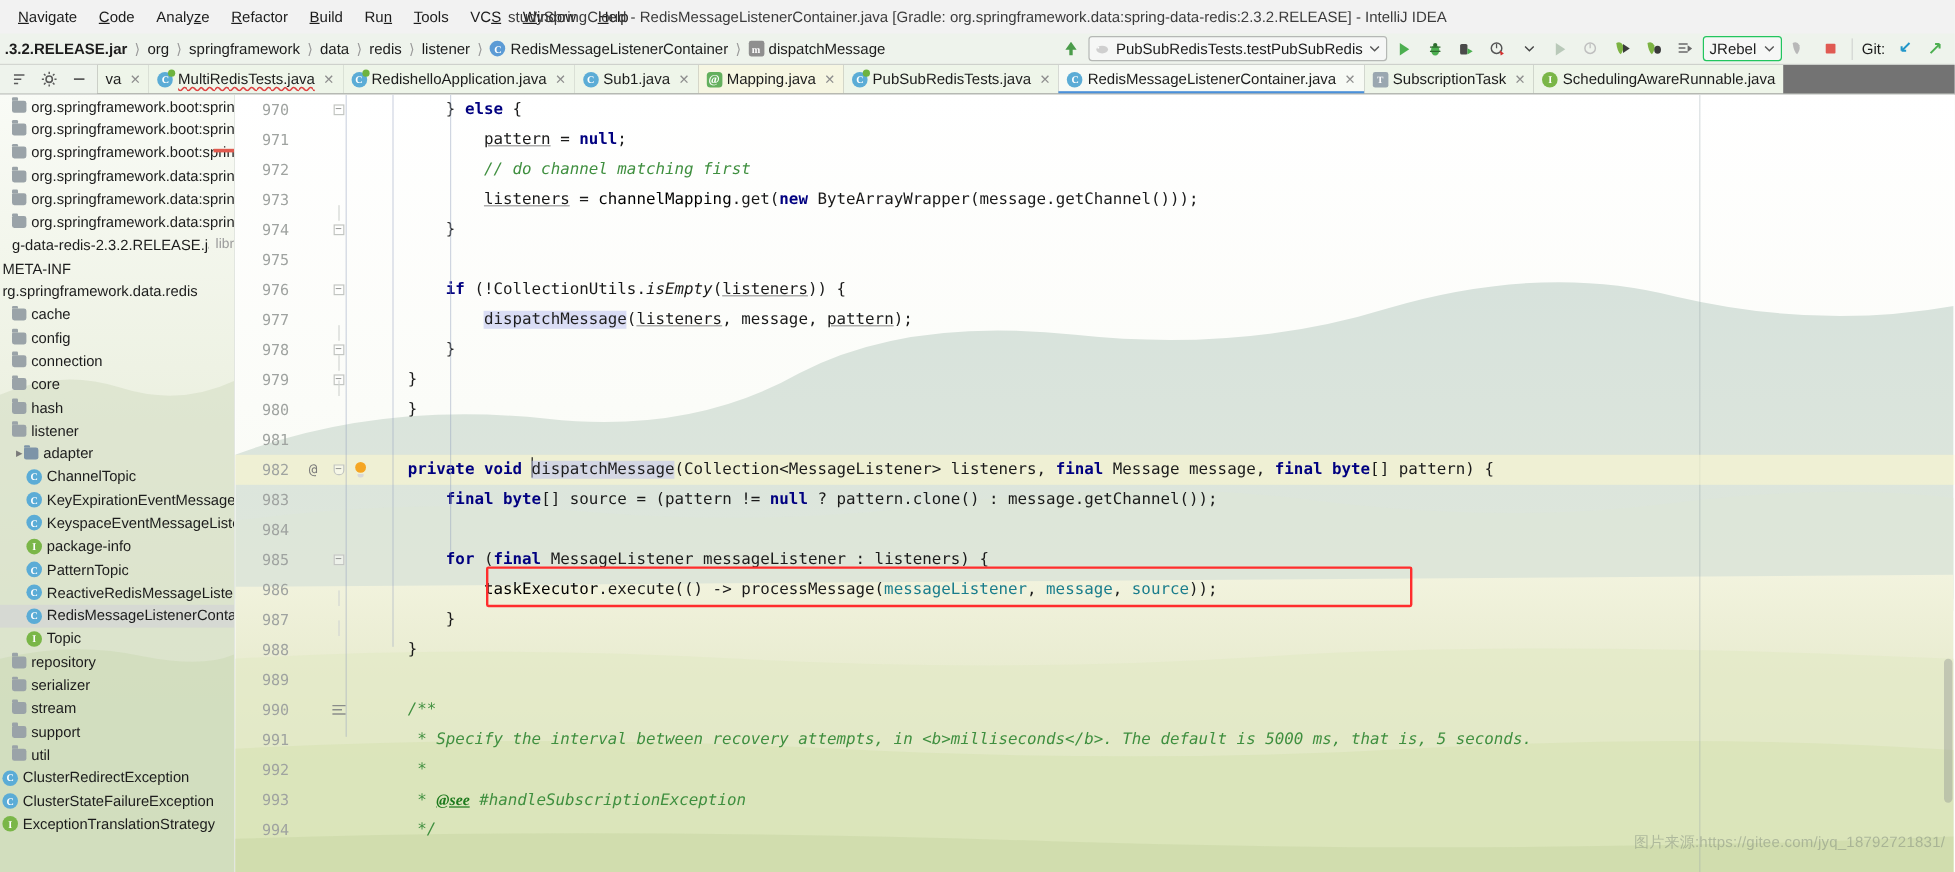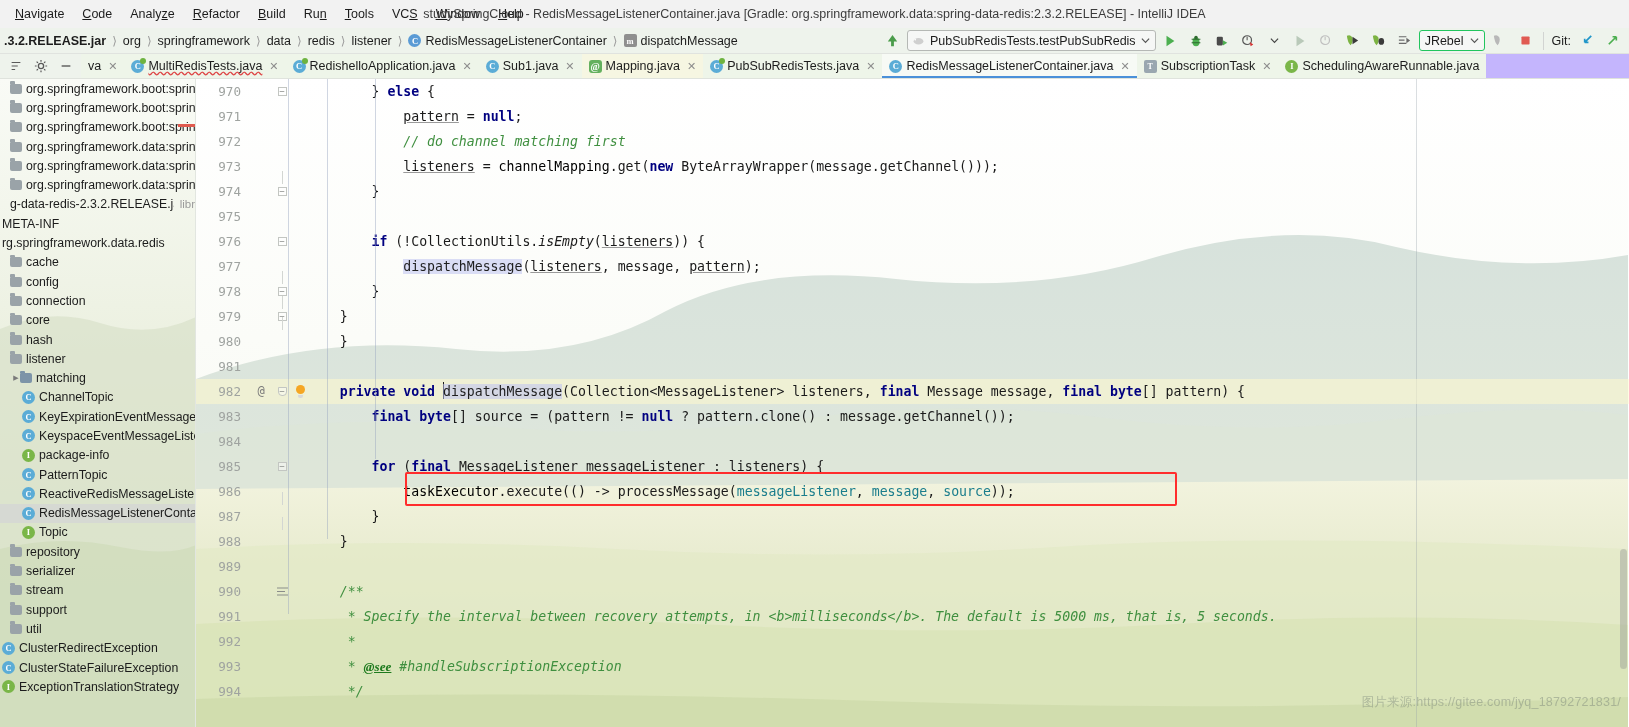--- a/index.html
+++ b/index.html
@@ -62,21 +62,21 @@
     display:flex; align-items:center; gap:6px; height:21px;
     border:1px solid #22c55e; background:#f6f7f6; border-radius:3px;
     padding:0 5px; font-size:12.5px; color:#1c1c1c;
   }
   .divider-v { width:1px; height:18px; background:#d2d4d2; margin:0 3px; }
   .git-label { font-size:12.5px; color:#1c1c1c; padding:0 2px; }
 
   
   .tabsrow {
     height:25px; flex:0 0 25px; display:flex; align-items:stretch;
-    background:#c4b5fd; border-bottom:1px solid #dfe3dd; position:relative;
+    background:#737373; border-bottom:1px solid #dfe3dd; position:relative;
   }
   .tabs-left-btns { display:flex; align-items:center; gap:2px; padding:0 4px; background:#eef3ec; }
   .tabs-scroll { display:flex; align-items:stretch; overflow:hidden; flex:1; }
   .tab {
     display:flex; align-items:center; gap:4px; padding:0 7px; font-size:12.5px;
     color:#1c1c1c; white-space:nowrap; position:relative; cursor:default;
     background:#eaf0e6;
   }
   .tab.alt { background:#eef5e9; }
   .tab.yellowish { background:#f6f6e2; }
@@ -532,21 +532,21 @@
         <div class="trow">
             <span class="t-blank"></span>
             <div class="t-folder"></div>
             <span class="lbl">listener</span>
           </div>
 
         <div class="trow">
             <span class="t-indent"></span>
             <span class="t-arrow">▶</span>
             <div class="t-folder blue"></div>
-            <span class="lbl">matching</span>
+            <span class="lbl">adapter</span>
           </div>
         <div class="trow">
             <span class="t-indent2"></span>
             <span class="t-ico t-cls">C</span>
             <span class="lbl">ChannelTopic</span>
           </div>
         <div class="trow">
             <span class="t-indent2"></span>
             <span class="t-ico t-cls">C</span>
             <span class="lbl">KeyExpirationEventMessageLi</span>

